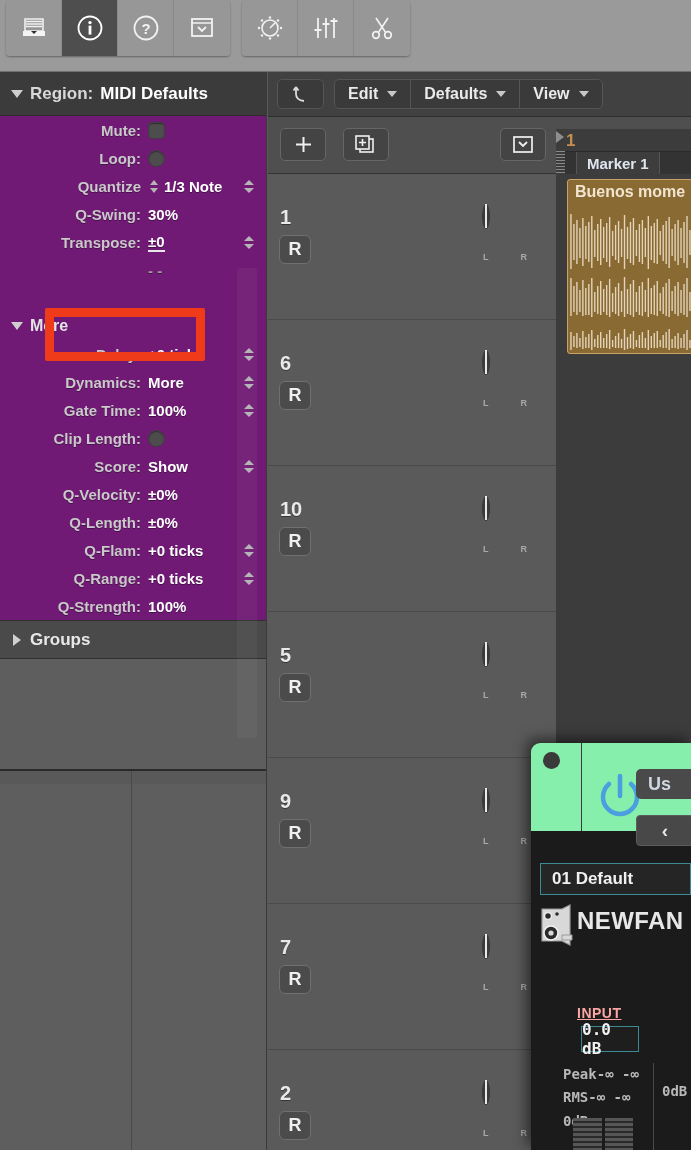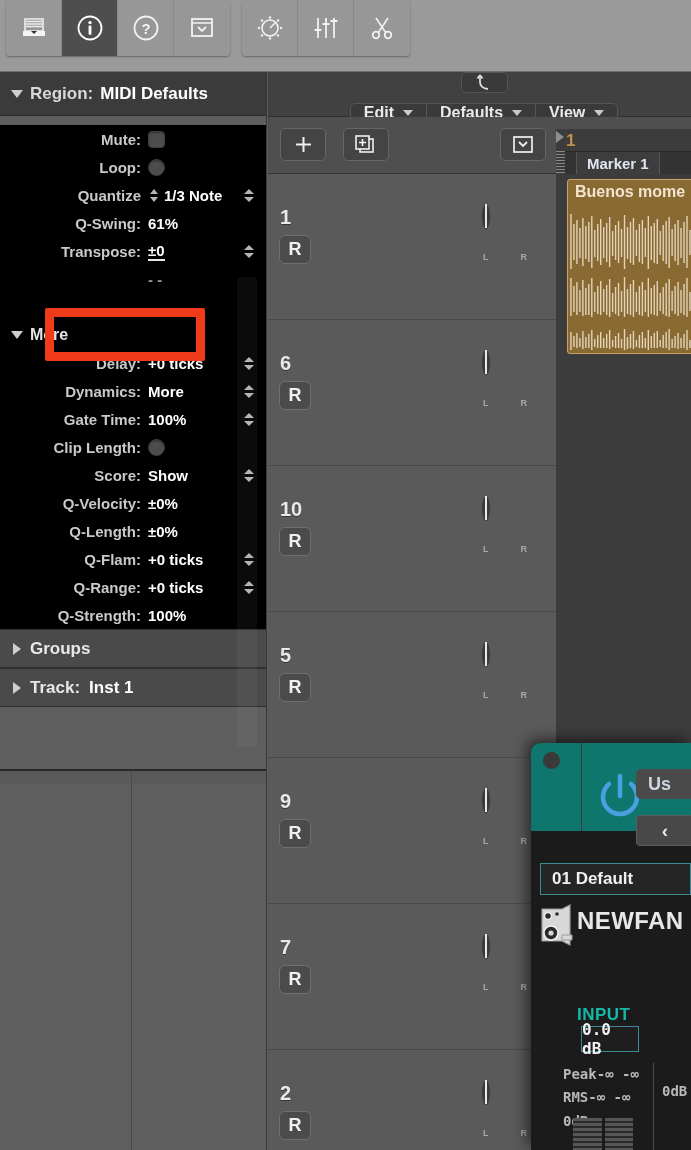--- a/index.html
+++ b/index.html
@@ -47,21 +47,21 @@
     color:#e7e7e7; font-size:17px; font-weight:bold;
   }
   .insp-header .hdr-name{ color:#fff; font-weight:bold; }
   .insp-header .hdr-label{ color:#d8d8d8; font-weight:bold; }
   .tri{ width:0;height:0; }
   .tri-down{ border-left:6px solid transparent; border-right:6px solid transparent;
              border-top:8px solid #cfcfcf; }
   .tri-right{ border-top:6px solid transparent; border-bottom:6px solid transparent;
               border-left:8px solid #cfcfcf; }
 
-  #insp-body{ position:relative; background:#000000;margin-top:9px; }
+  #insp-body{ position:relative; background:#701a75; }
   .prow{
     position:relative; height:28px;
     display:flex; align-items:center;
     font-size:15px;
   }
   .plabel{
     width:148px; text-align:right; padding-right:7px;
     color:#c9c9c9; font-weight:bold; white-space:nowrap;
     text-shadow:0 1px 0 rgba(0,0,0,.35);
   }
@@ -133,21 +133,21 @@
     z-index:40; pointer-events:none;
   }
 
   
   #main{
     position:absolute; left:268px; top:72px; width:423px; height:1078px;
     background:#4a4a4a; overflow:hidden;
   }
   #menubar{
     height:45px; background:#414141; border-bottom:1px solid #2e2e2e;
-    display:flex; align-items:center; padding-left:9px; gap:10px;flex-direction:column;
+    display:flex; align-items:center; padding-left:9px; gap:10px;
   }
   .menu-btn{
     height:30px; background:#3a3a3a; border:1px solid #555;
     border-radius:5px; display:flex; align-items:center; gap:8px;
     padding:0 11px; color:#eaeaea; font-size:16px; font-weight:bold;
   }
   .menu-btn.icononly{ padding:0 14px; }
   .chev{
     width:0;height:0;border-left:5px solid transparent;border-right:5px solid transparent;
     border-top:6px solid #c9c9c9;
@@ -244,21 +244,21 @@
   }
   #wave{ position:absolute; left:0; top:24px; width:100%; height:151px; }
 
   
   #plugin{
     position:absolute; left:531px; top:743px; width:160px; height:407px;
     background:#1b1b1b; border-radius:9px 0 0 0;
     box-shadow:-4px -4px 14px rgba(0,0,0,.55);
     overflow:hidden; z-index:30;
   }
-  #pl-titlebar{ position:relative; height:88px; background:#0f766e;text-decoration:underline; }
+  #pl-titlebar{ position:relative; height:88px; background:#86efac;text-decoration:underline; }
   #pl-close{
     position:absolute; left:12px; top:9px; width:17px; height:17px;
     border-radius:50%; background:#3a3a3a;
   }
   #pl-sep{ position:absolute; left:50px; top:0; width:1px; height:88px; background:#3a3a3a; }
   #pl-power{ position:absolute; left:60px; top:25px; }
   #pl-user{
     position:absolute; left:105px; top:26px; height:30px; min-width:70px;
     background:#4a4a4a; border-radius:5px; display:flex; align-items:center;
     padding-left:12px; color:#cfd6e0; font-size:18px; font-weight:bold;
@@ -278,22 +278,23 @@
     background:#252525; border:1px solid #3b8a96;
     display:flex; align-items:center; padding-left:11px;
     color:#f0f0f0; font-size:17px; font-weight:bold;
   }
   #pl-brandrow{ position:absolute; left:0; top:160px; width:160px; height:50px; }
   #pl-brand{
     position:absolute; left:46px; top:4px; color:#e7e7e7;
     font-size:24px; font-weight:bold; letter-spacing:.4px; white-space:nowrap;
   }
   #pl-inputlabel{
-    position:absolute; left:46px; top:262px; color:#14b8a6; font-size:17px; font-weight:bold;
+    position:absolute; left:46px; top:262px; color:#fca5a5; font-size:14px; font-weight:bold;
     letter-spacing:.5px;
+    text-decoration:underline;
   }
   #pl-inputfield{
     position:absolute; left:50px; top:283px; width:58px; height:26px;
     background:#1e1e1e; border:1px solid #3b8a96;
     display:flex; align-items:center; justify-content:center;
     color:#f2f2f2; font-size:16px; font-weight:bold;
     font-family:"DejaVu Sans Mono", monospace;
   }
   .pl-meterline{
     position:absolute; left:32px; color:#b9b9b9; font-size:14px; font-weight:bold;
@@ -416,21 +417,21 @@
           </span>
         <span class="pvalue">1/3 Note</span>
         <span class="stepper">
             <i class="up"></i>
             <i class="dn"></i>
           </span>
       </div>
 
       <div class="prow">
         <span class="plabel">Q-Swing:</span>
-        <span class="pvalue">61%</span>
+        <span class="pvalue">30%</span>
       </div>
 
       <div class="prow">
         <span class="plabel">Transpose:</span>
         <span class="pvalue underl">±0</span>
         <span class="stepper">
             <i class="up"></i>
             <i class="dn"></i>
           </span>
       </div>
@@ -514,25 +515,20 @@
       <div class="prow">
         <span class="plabel">Q-Strength:</span>
         <span class="pvalue">100%</span>
       </div>
 
       <div class="sect-bar">
         <span class="tri tri-right"></span>
         <span>Groups</span>
       </div>
 
-      <div class="sect-bar">
-        <span class="tri tri-right"></span>
-        <span>Track:</span>
-        <span class="sb-val">Inst 1</span>
-      </div>
     </div>
 
     <div id="insp-bottom-pane">
       <div id="insp-bottom-strip"></div>
     </div>
   </div>
 
   <div id="redbox"></div>
 
   <div id="main">

